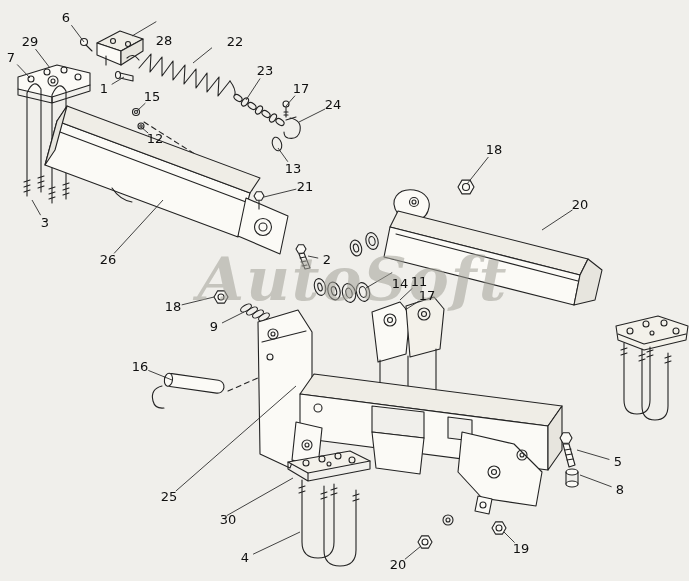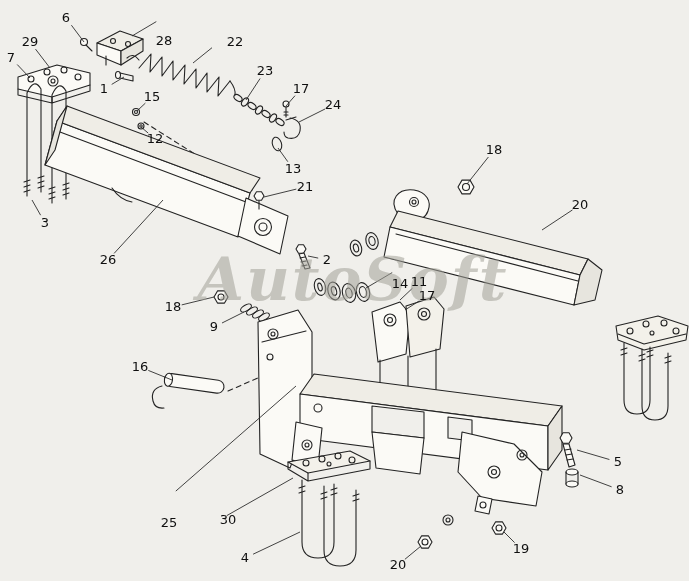--- a/index.html
+++ b/index.html
@@ -328,19 +328,19 @@
       <div class="callout" style="left: 108px; top: 260px;">26</div>
       <div class="callout" style="left: 327px; top: 260px;">2</div>
       <div class="callout" style="left: 400px; top: 284px;">14</div>
       <div class="callout" style="left: 419px; top: 282px;">11</div>
       <div class="callout" style="left: 427px; top: 296px;">17</div>
       <div class="callout" style="left: 173px; top: 307px;">18</div>
       <div class="callout" style="left: 214px; top: 327px;">9</div>
       <div class="callout" style="left: 140px; top: 367px;">16</div>
       <div class="callout" style="left: 618px; top: 462px;">5</div>
       <div class="callout" style="left: 620px; top: 490px;">8</div>
-      <div class="callout" style="left: 169px; top: 497px; margin-top: 26px;">25</div>
+      <div class="callout" style="left: 169px; top: 497px;">25</div>
       <div class="callout" style="left: 228px; top: 520px;">30</div>
       <div class="callout" style="left: 521px; top: 549px;">19</div>
       <div class="callout" style="left: 245px; top: 558px;">4</div>
       <div class="callout" style="left: 398px; top: 565px;">20</div>
     </div>
 </div>
 
 </body></html>

